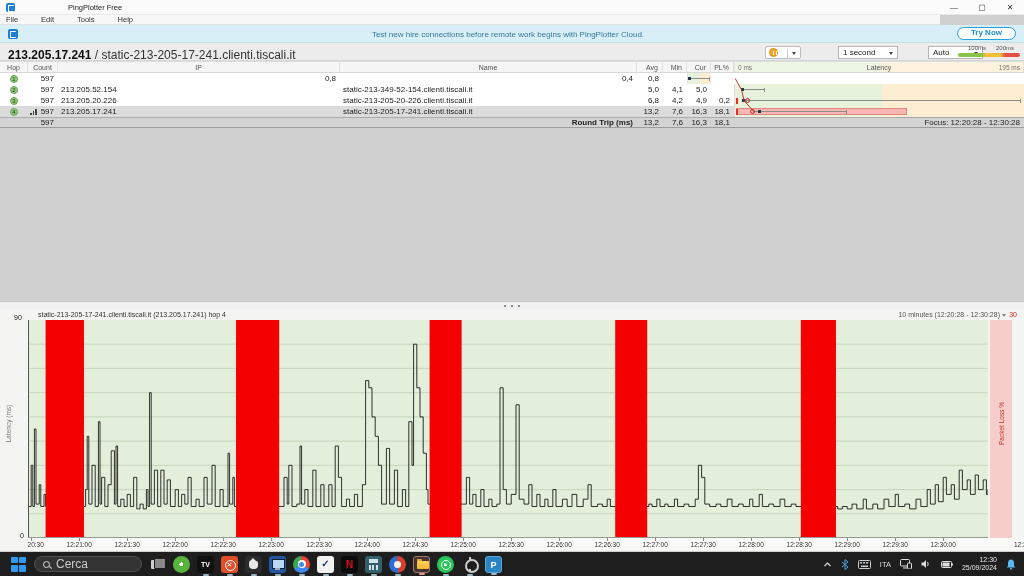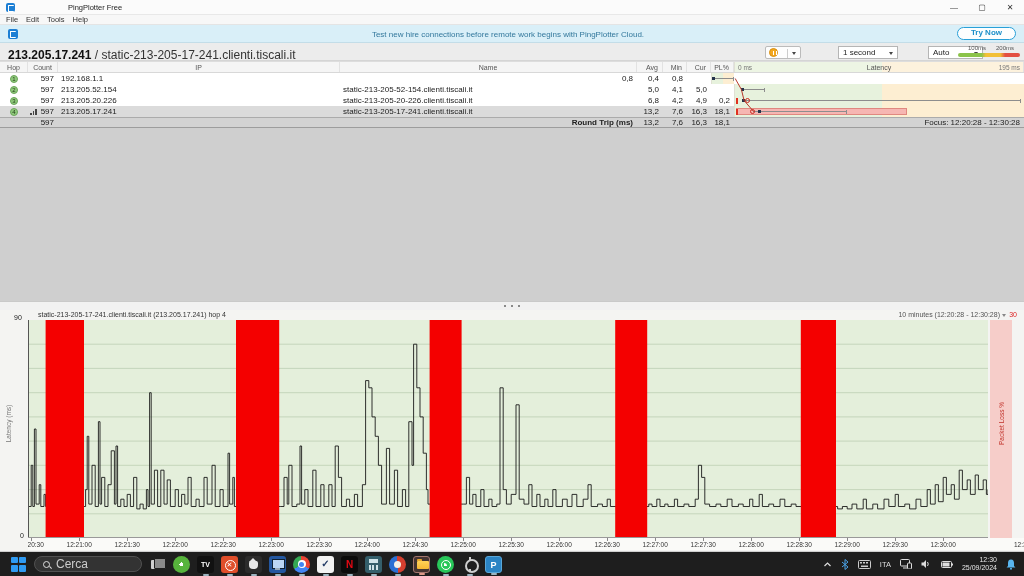--- a/index.html
+++ b/index.html
@@ -9,21 +9,21 @@
 
   
   #titlebar { position:absolute; left:0; top:0; width:1024px; height:15px; background:#fbfbfb; border-bottom:1px solid #e8e8e8; }
   #app-logo { position:absolute; left:6px; top:3px; width:9px; height:9px; background:#1d7fd4; border-radius:2px; }
   #app-logo::after { content:""; position:absolute; left:2px; top:2px; width:5px; height:5px; border:1px solid #fff; border-radius:1px; border-right:none; }
   #window-title { position:absolute; left:20px; top:3px; font-size:7.5px; color:#222;margin-left:48px; }
   .win-ctrls { position:absolute; right:0; top:0; height:15px; display:flex; }
   .win-btn { width:28px; height:15px; text-align:center; font-size:8px; color:#333; line-height:15px; }
 
   
-  #menubar { position:absolute; left:0; top:15px; width:1024px; height:10px; background:#f7f7f7; display:flex; gap:8px; padding-left:6px; border-bottom:1px solid #e4e4e4; }
+  #menubar { position:absolute; left:0; top:15px; width:940px; height:10px; background:#f7f7f7; display:flex; gap:23px; padding-left:6px; border-bottom:1px solid #e4e4e4; }
   .menu-item { font-size:7.5px; color:#333; line-height:10px; }
 
   
   #banner { position:absolute; left:0; top:25px; width:1024px; height:18px; background:#d9eff8; border-bottom:1px solid #c3dde8; }
   #banner-logo { position:absolute; left:8px; top:4px; width:10px; height:10px; background:#1d7fd4; border-radius:2px; }
   #banner-logo::after { content:""; position:absolute; left:2px; top:2px; width:5px; height:5px; border:1px solid #fff; border-right:none; border-radius:1px; }
   #banner-text { position:absolute; left:0; right:8px; top:5px; text-align:center; font-size:8px; color:#33789c; }
   #try-now { position:absolute; right:8px; top:2px; height:13px; padding:0 13px; border:1.5px solid #29a0d8; border-radius:8px; background:#fdfefe; color:#1d8fc9; font-size:8px; font-weight:bold; line-height:10.5px; }
 
   
@@ -215,37 +215,36 @@
         <span class="lat-hdr-mid">Latency</span>
         <span class="lat-hdr-right">195 ms</span>
       </div>
     </div>
     <div id="tbody">
         <div class="trow hop-row">
           <div class="tcell ">
             <div class="hop-badge">1</div>
           </div>
           <div class="tcell c-right">597</div>
-          <div class="tcell c-left">192.168.1.1</div>
           <div class="tcell c-right">0,8</div>
           <div class="tcell c-right">0,4</div>
           <div class="tcell c-right">0,8</div>
           <div class="tcell c-right"></div>
           <div class="tcell lat-cell">
             <div class="whisker" style="left: 1.18974px; width: 21.1179px;"></div>
             <div class="xmark" style="left: -0.310256px;"></div>
           </div>
         </div>
         <div class="trow hop-row">
           <div class="tcell ">
             <div class="hop-badge">2</div>
           </div>
           <div class="tcell c-right">597</div>
           <div class="tcell c-left">213.205.52.154</div>
-          <div class="tcell c-left">static-213-205-52-154.clienti.tiscali.it</div>
+          <div class="tcell c-left">static-213-349-52-154.clienti.tiscali.it</div>
           <div class="tcell c-right">5,0</div>
           <div class="tcell c-right">4,1</div>
           <div class="tcell c-right">5,0</div>
           <div class="tcell c-right"></div>
           <div class="tcell lat-cell">
             <div class="whisker" style="left: 7.4359px; width: 22.3077px;"></div>
             <div class="xmark" style="left: 5.9359px;"></div>
           </div>
         </div>
         <div class="trow hop-row">

